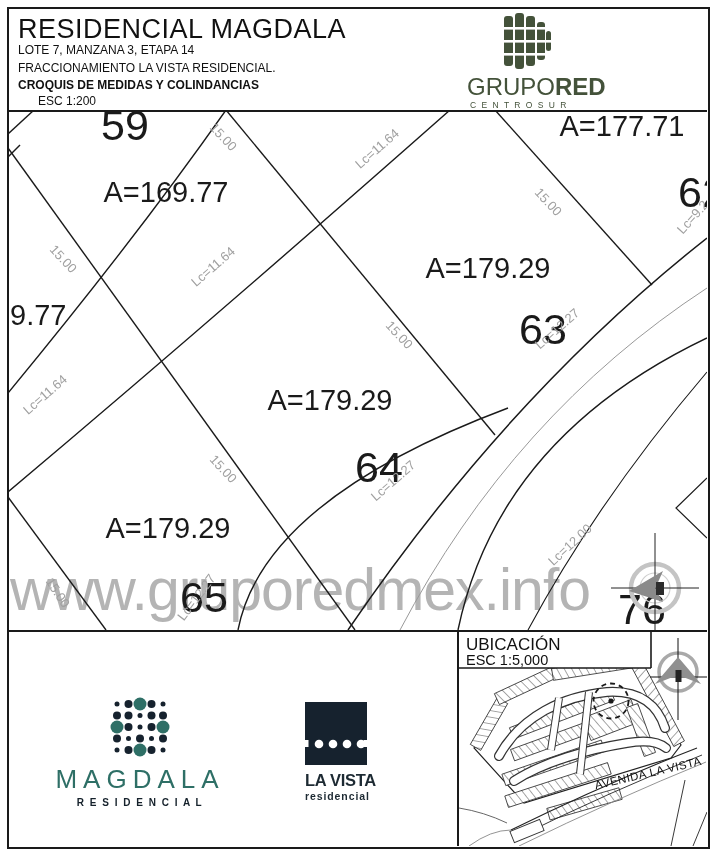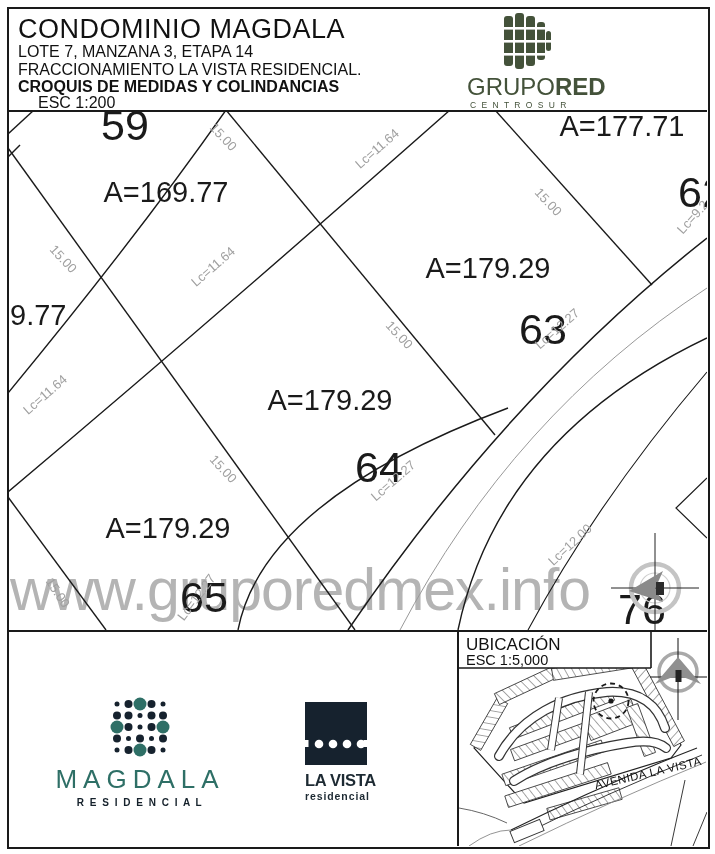--- a/index.html
+++ b/index.html
@@ -2,21 +2,21 @@
 <html><head>
 <meta charset="utf-8">
 <style>
   html,body{margin:0;padding:0;background:#e8e8e8;}
   #page{position:relative;width:715px;height:854px;background:#ffffff;font-family:"Liberation Sans",sans-serif;overflow:hidden;}
   .abs{position:absolute;}
   #outer-border{left:7px;top:7px;width:699px;height:838px;border:2px solid #1a1a1a;}
   .hline{background:#1a1a1a;height:2px;}
   .vline{background:#1a1a1a;width:2px;}
   #title{left:18px;top:14px;font-size:27px;color:#111;letter-spacing:.5px;white-space:nowrap;}
-  .hdr-line{left:18px;font-size:16px;color:#111;white-space:nowrap;}
+  .hdr-line{left:18px;font-size:12px;color:#111;white-space:nowrap;}
   #grupored{left:460px;top:8px;width:247px;height:102px;}
   #watermark{left:10px;top:556px;width:697px;font-size:59px;color:#b4b4b4;letter-spacing:-1px;white-space:nowrap;overflow:hidden;z-index:1;}
   #plan{left:8px;top:110px;z-index:2;}
   #band-divider-h{left:8px;top:630px;width:699px;}
   #ubic-divider-v{left:457px;top:630px;height:216px;}
   #map-panel{left:459px;top:632px;z-index:3;}
   #magdala{left:55px;top:685px;}
   #lavista{left:300px;top:690px;}
   svg text{font-family:"Liberation Sans",sans-serif;}
 </style>
@@ -25,21 +25,21 @@
 
 <div id="page">
 
   <div class="abs" id="watermark">www.gruporedmex.info</div>
 
   <div class="abs" id="outer-border"></div>
   <div class="abs hline" style="left:8px;top:110px;width:699px;"></div>
   <div class="abs hline" id="band-divider-h"></div>
   <div class="abs vline" id="ubic-divider-v"></div>
 
-  <div class="abs" id="title">CONDOMINIO MAGDALA</div>
+  <div class="abs" id="title">RESIDENCIAL MAGDALA</div>
   <div class="abs hdr-line" style="top:43px;">LOTE 7, MANZANA 3, ETAPA 14</div>
   <div class="abs hdr-line" style="top:61px;">FRACCIONAMIENTO LA VISTA RESIDENCIAL.</div>
   <div class="abs hdr-line" style="top:78px;font-weight:bold;">CROQUIS DE MEDIDAS Y COLINDANCIAS</div>
   <div class="abs hdr-line" style="top:94px;margin-left:20px;">ESC 1:200</div>
 
   <svg class="abs" id="grupored" width="247" height="102" viewBox="0 0 247 102">
     <g>
       <rect x="44" y="8" width="9" height="50" rx="3" fill="#44523a"></rect>
       <rect x="55" y="5" width="9" height="56" rx="3" fill="#44523a"></rect>
       <rect x="66" y="8" width="9" height="50" rx="3" fill="#44523a"></rect>

